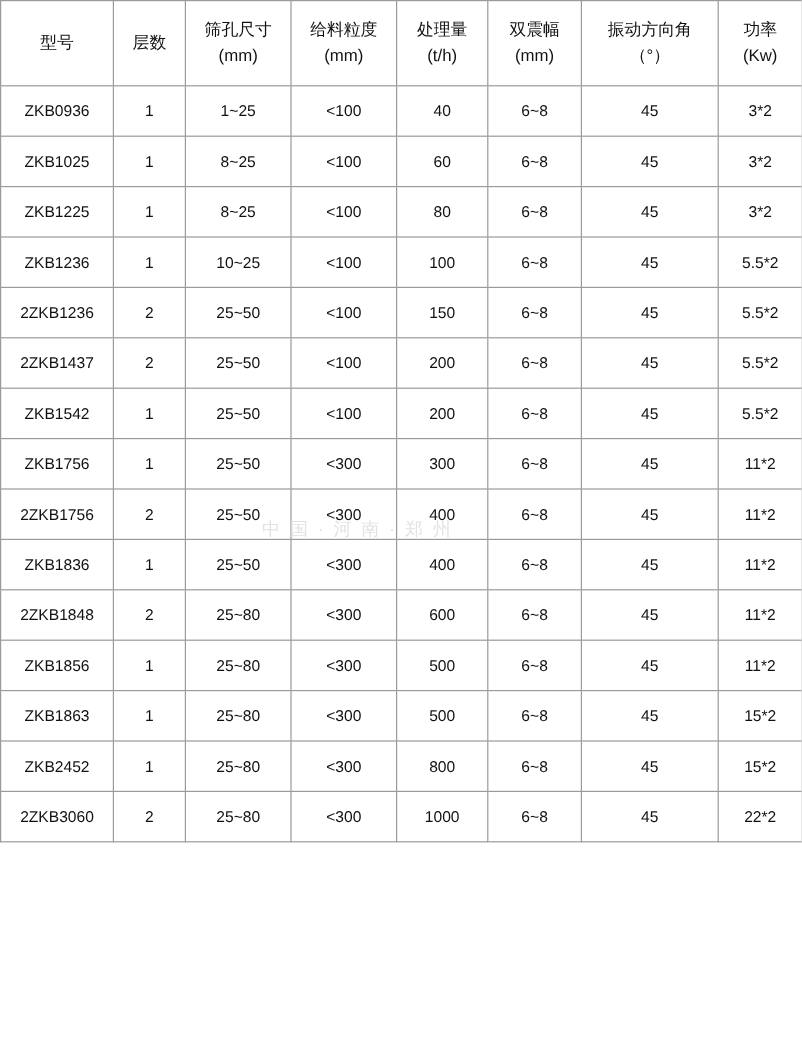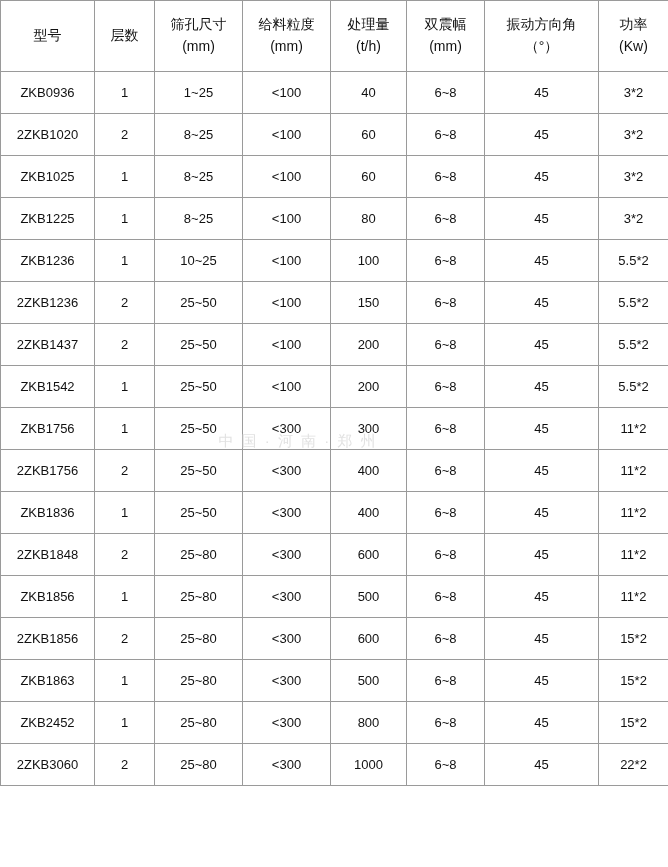--- a/index.html
+++ b/index.html
@@ -126,50 +126,40 @@
         <td>ZKB0936</td>
         <td>1</td>
         <td>1~25</td>
         <td>&lt;100</td>
         <td>40</td>
         <td>6~8</td>
         <td>45</td>
         <td>3*2</td>
       </tr>
       <tr>
-        <td>2ZKB1020</td>
-        <td>2</td>
+        <td>ZKB1025</td>
+        <td>1</td>
         <td>8~25</td>
         <td>&lt;100</td>
         <td>60</td>
         <td>6~8</td>
         <td>45</td>
         <td>3*2</td>
       </tr>
       <tr>
-        <td>ZKB1025</td>
+        <td>ZKB1225</td>
         <td>1</td>
         <td>8~25</td>
         <td>&lt;100</td>
-        <td>60</td>
+        <td>80</td>
         <td>6~8</td>
         <td>45</td>
         <td>3*2</td>
       </tr>
       <tr>
-        <td>ZKB1225</td>
-        <td>1</td>
-        <td>8~25</td>
-        <td>&lt;100</td>
-        <td>80</td>
-        <td>6~8</td>
-        <td>45</td>
-        <td>3*2</td>
-      </tr>
-      <tr>
         <td>ZKB1236</td>
         <td>1</td>
         <td>10~25</td>
         <td>&lt;100</td>
         <td>100</td>
         <td>6~8</td>
         <td>45</td>
         <td>5.5*2</td>
       </tr>
       <tr>
@@ -244,30 +234,20 @@
       </tr>
       <tr>
         <td>ZKB1856</td>
         <td>1</td>
         <td>25~80</td>
         <td>&lt;300</td>
         <td>500</td>
         <td>6~8</td>
         <td>45</td>
         <td>11*2</td>
-      </tr>
-      <tr>
-        <td>2ZKB1856</td>
-        <td>2</td>
-        <td>25~80</td>
-        <td>&lt;300</td>
-        <td>600</td>
-        <td>6~8</td>
-        <td>45</td>
-        <td>15*2</td>
       </tr>
       <tr>
         <td>ZKB1863</td>
         <td>1</td>
         <td>25~80</td>
         <td>&lt;300</td>
         <td>500</td>
         <td>6~8</td>
         <td>45</td>
         <td>15*2</td>

